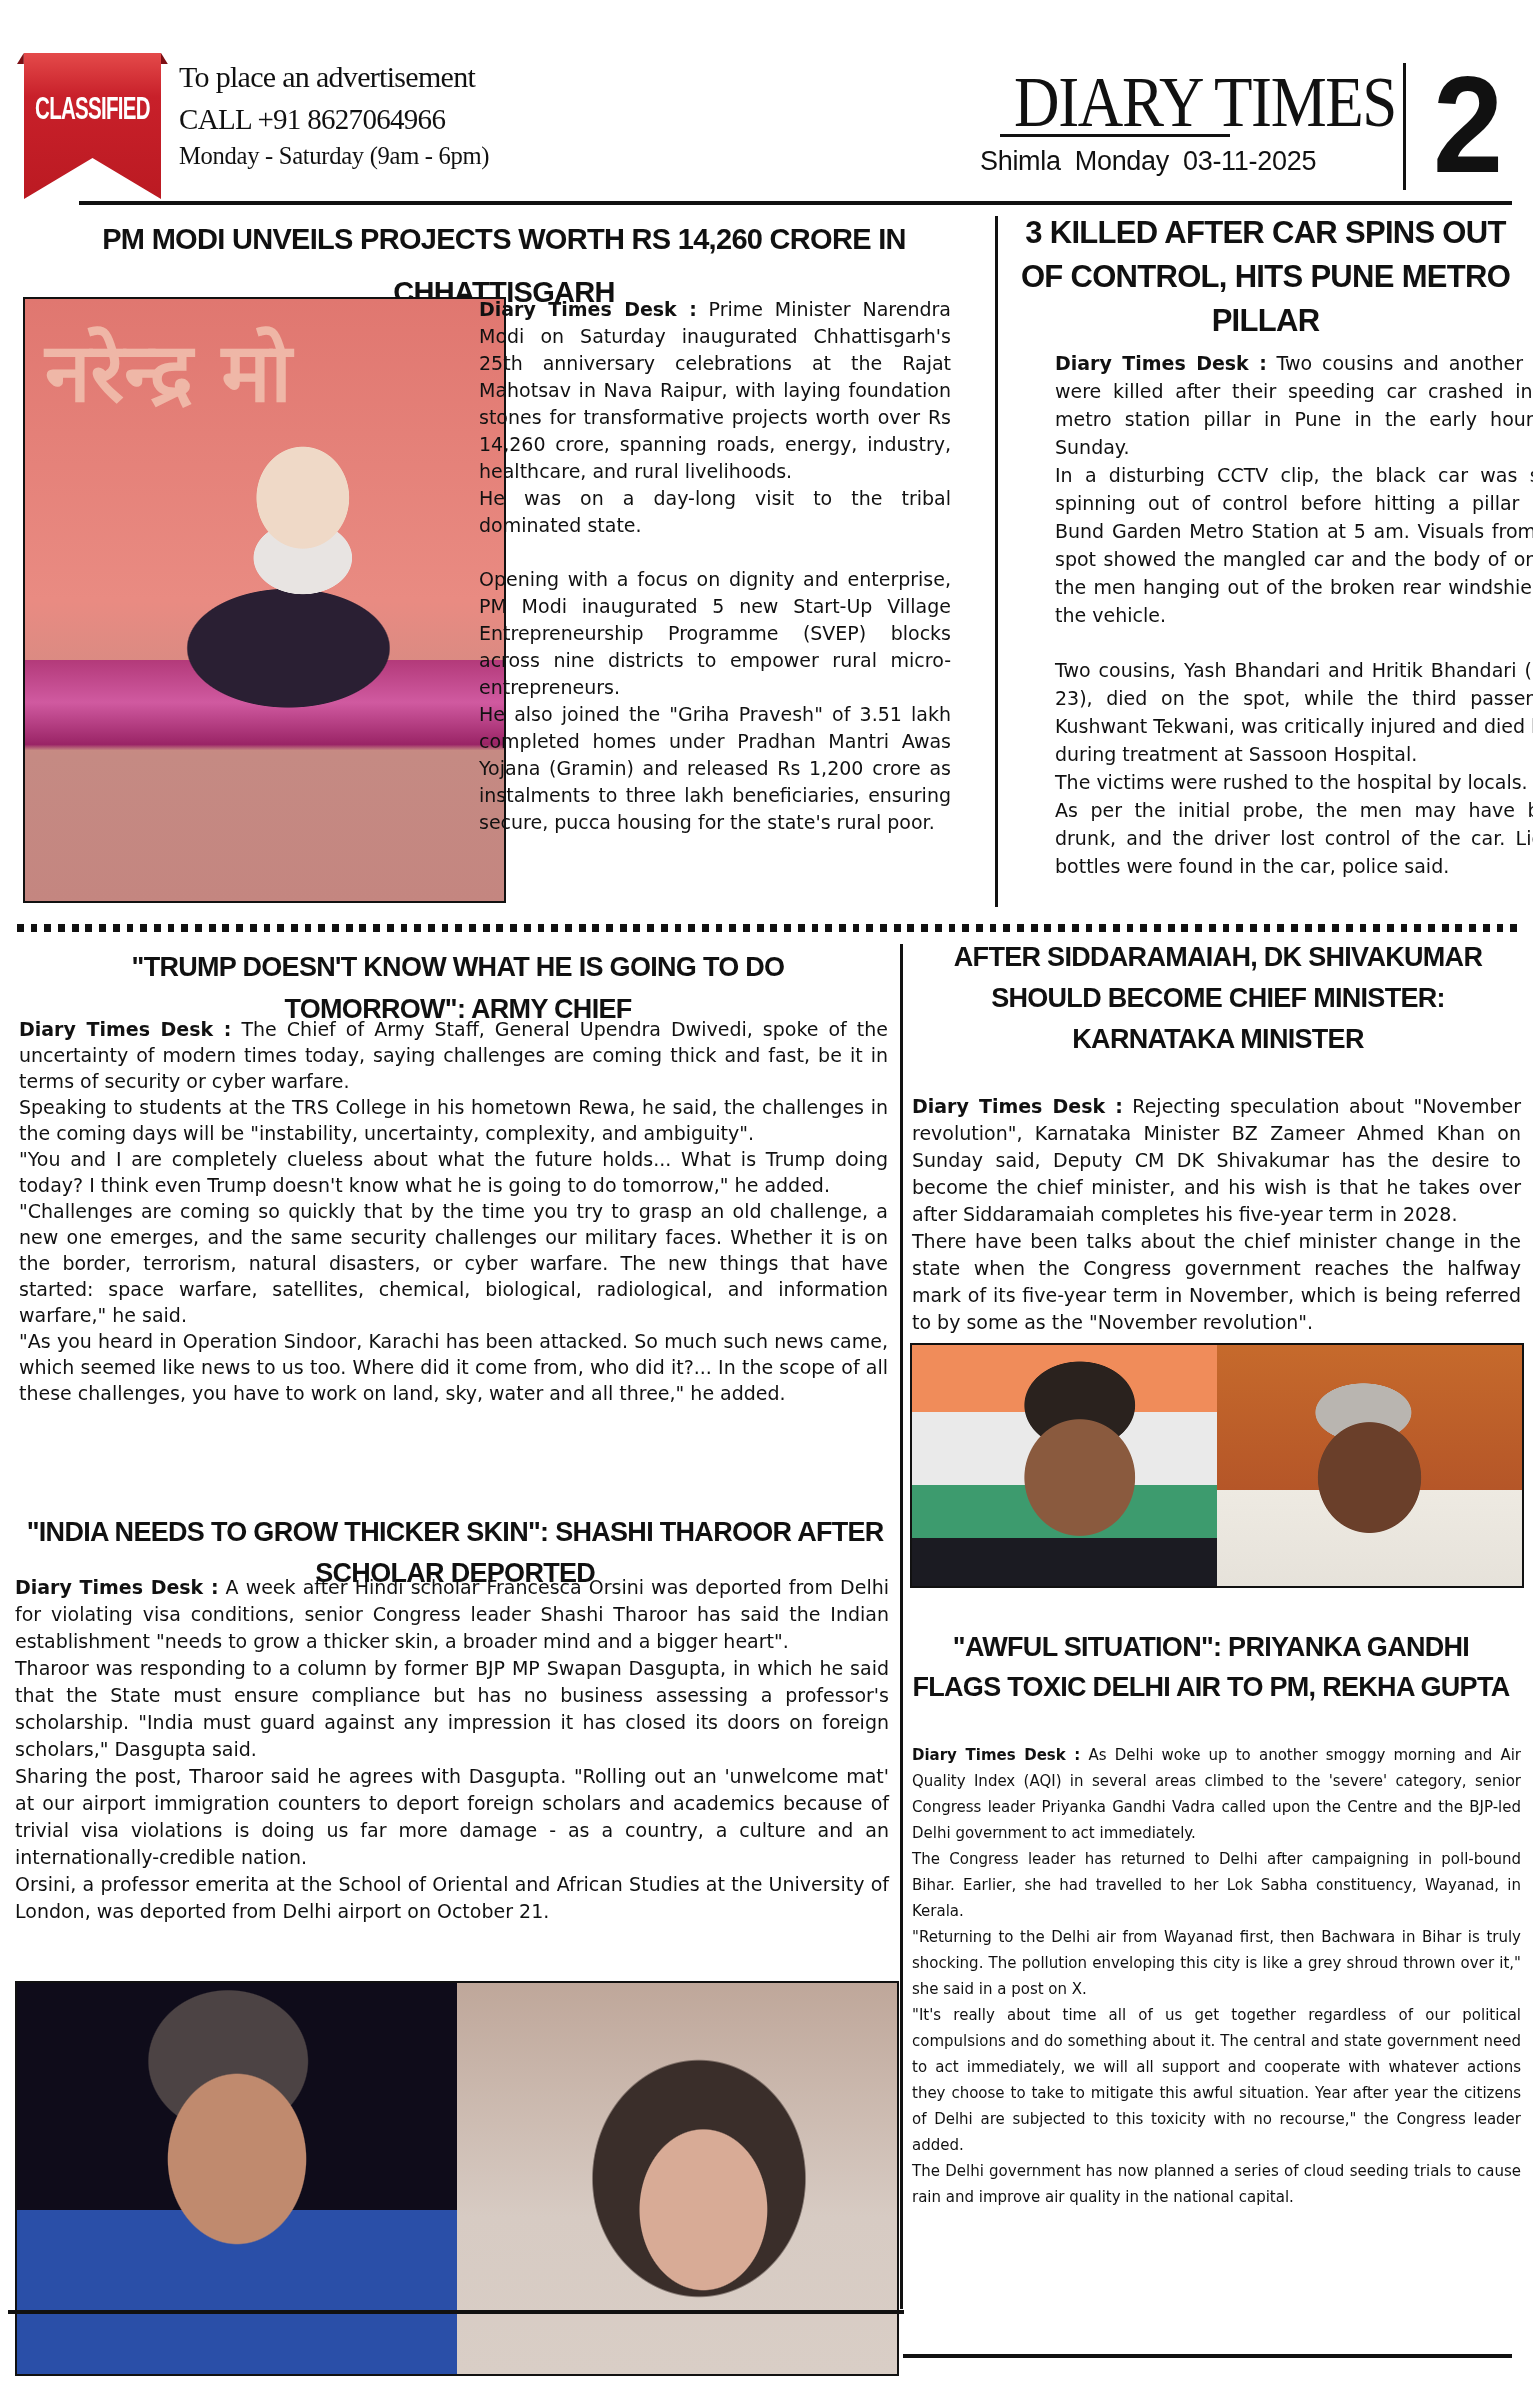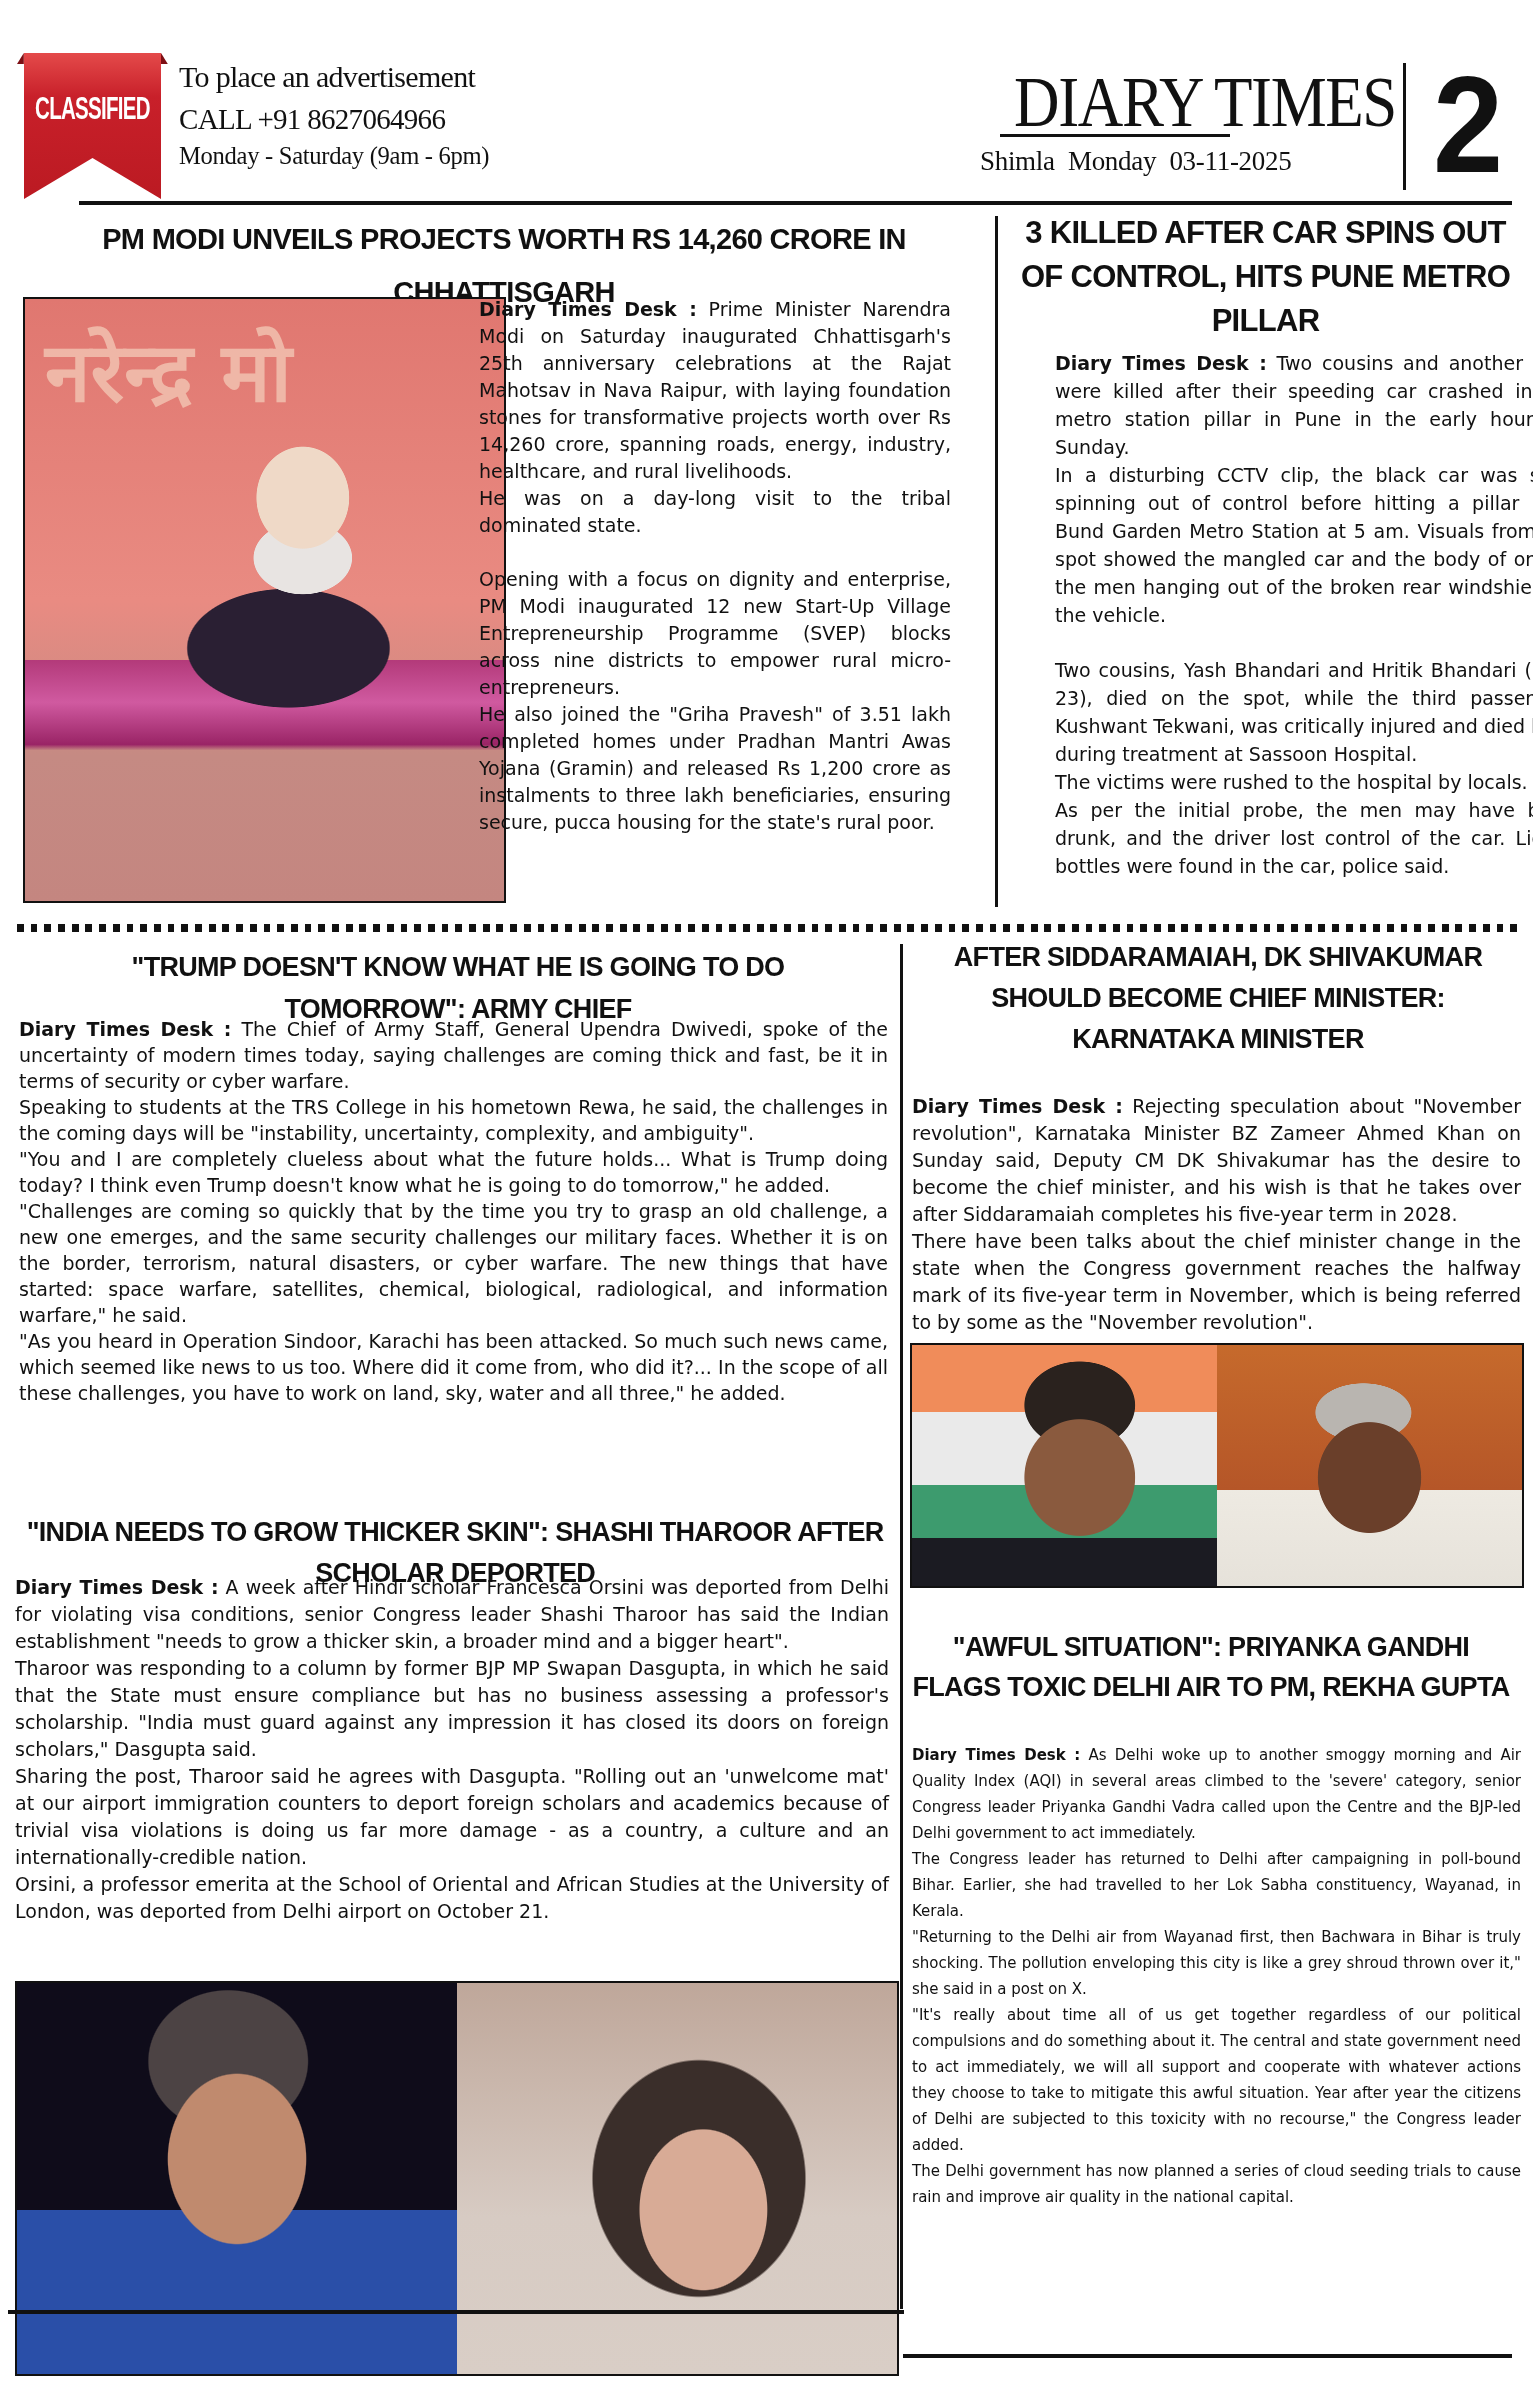--- a/index.html
+++ b/index.html
@@ -27,21 +27,21 @@
   .ad-2 { top: 103px; font-size: 29px; letter-spacing: -0.7px; }
   .ad-3 { top: 142px; font-size: 24.6px; letter-spacing: -0.3px; }
 
   .masthead-title {
     position: absolute; left: 1006px; top: 60px; width: 390px; text-align: right;
     font-family: "Liberation Serif", serif; font-size: 63px; letter-spacing: -1.4px;
     transform: scaleY(1.15); transform-origin: top; color: #111;
   }
   .masthead-rule { position: absolute; left: 1000px; top: 134px; width: 230px; height: 2.7px; background: #111; }
   .masthead-dateline {
-    position: absolute; left: 980px; top: 146px; font-family: Liberation Serif, serif;
+    position: absolute; left: 980px; top: 146px; font-family: Liberation Sans, sans-serif;
     font-size: 27px; letter-spacing: -0.3px; white-space: nowrap; word-spacing: 6.8px;
   }
   .masthead-vrule { position: absolute; left: 1403px; top: 63px; width: 2.7px; height: 127px; background: #111; }
   .page-number {
     position: absolute; left: 1420px; top: 49px; width: 96px; text-align: center;
     font-family: "Liberation Sans", sans-serif; font-weight: 900; font-size: 137px;
     line-height: 151px; transform: scaleX(0.92);
   }
   .header-rule { position: absolute; left: 79px; top: 201px; width: 1433px; height: 4.1px; background: #111; }
 
@@ -136,21 +136,21 @@
 
 <div class="headline" style="left:27px; top:213px; width:954px; font-size:29px; line-height:53px;">PM MODI UNVEILS PROJECTS WORTH RS 14,260 CRORE IN CHHATTISGARH</div>
 
 <div class="photo photo-modi">
   <div class="hindi">नरेन्द्र मो</div>
 </div>
 
 <div class="body-text" style="left:479px; top:296px; width:472px; font-size:19px; line-height:27px;">
   <p><span class="byline">Diary Times Desk :</span> <span>Prime Minister Narendra Modi on Saturday inaugurated Chhattisgarh's 25th anniversary celebrations at the Rajat Mahotsav in Nava Raipur, with laying foundation stones for transformative projects worth over Rs 14,260 crore, spanning roads, energy, industry, healthcare, and rural livelihoods.</span></p>
   <p>He was on a day-long visit to the tribal dominated state.</p>
-  <p class="gap">Opening with a focus on dignity and enterprise, PM Modi inaugurated 12 new Start-Up Village Entrepreneurship Programme (SVEP) blocks across nine districts to empower rural micro-entrepreneurs.</p>
+  <p class="gap">Opening with a focus on dignity and enterprise, PM Modi inaugurated 5 new Start-Up Village Entrepreneurship Programme (SVEP) blocks across nine districts to empower rural micro-entrepreneurs.</p>
   <p>He also joined the "Griha Pravesh" of 3.51 lakh completed homes under Pradhan Mantri Awas Yojana (Gramin) and released Rs 1,200 crore as instalments to three lakh beneficiaries, ensuring secure, pucca housing for the state's rural poor.</p>
 </div>
 
 <div class="vrule" style="left:995px; top:216px; height:691px;"></div>
 
 <div class="headline" style="left:1002px; top:211px; width:527px; font-size:31px; line-height:44px;">3 KILLED AFTER CAR SPINS OUT OF CONTROL, HITS PUNE METRO PILLAR</div>
 
 <div class="body-text" style="left:1055px; top:349px; width:520px; font-size:19px; line-height:28px;">
   <p><span class="byline">Diary Times Desk :</span> <span>Two cousins and another man were killed after their speeding car crashed into a metro station pillar in Pune in the early hours of Sunday.</span></p>
   <p>In a disturbing CCTV clip, the black car was seen spinning out of control before hitting a pillar near Bund Garden Metro Station at 5 am. Visuals from the spot showed the mangled car and the body of one of the men hanging out of the broken rear windshield of the vehicle.</p>

